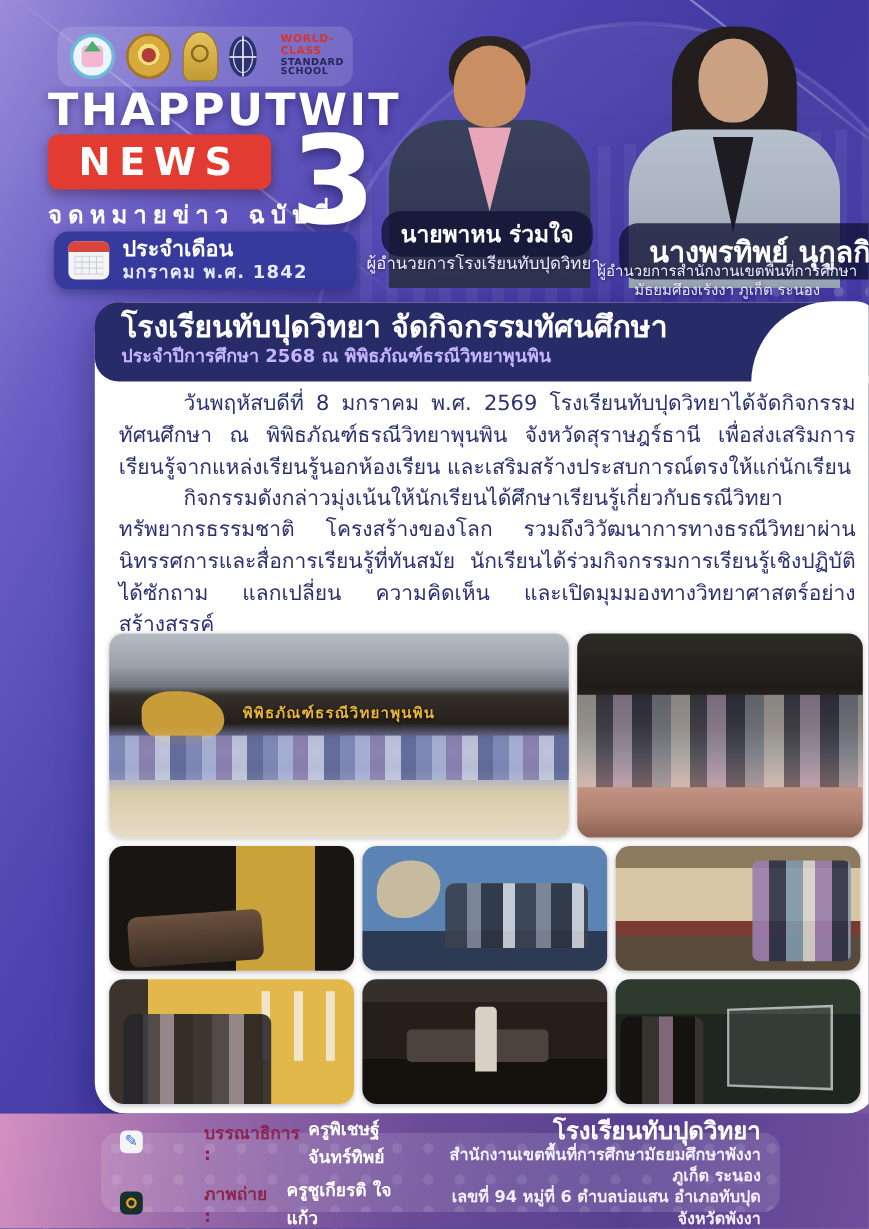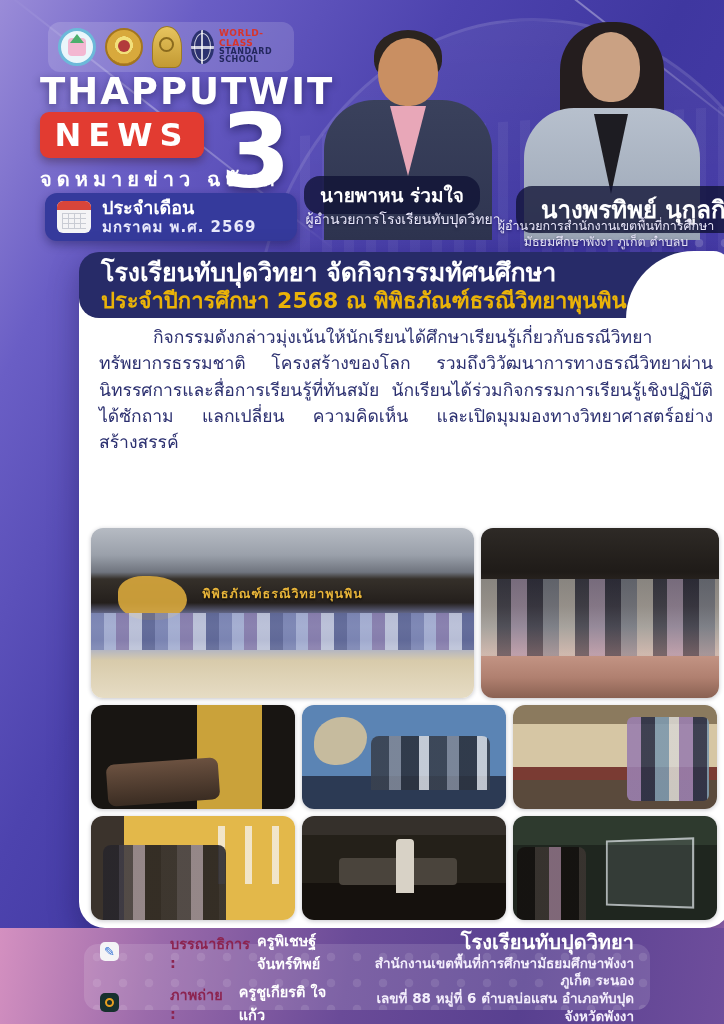--- a/index.html
+++ b/index.html
@@ -47,39 +47,39 @@
     background:rgba(255,255,255,0.15);display:flex;align-items:center;gap:9px;padding:0 10px;box-sizing:border-box;
   }
   .emblem{flex:0 0 auto;}
   .emblem.school{width:38px;height:38px;border-radius:50%;background:#eaf6fb;border:3px solid #6cb9d9;box-sizing:border-box;position:relative;}
   .emblem.school::before{content:"";position:absolute;left:7px;top:7px;width:18px;height:18px;border-radius:4px;background:#f3b7d2;}
   .emblem.school::after{content:"";position:absolute;left:9px;top:3px;border-left:7px solid transparent;border-right:7px solid transparent;border-bottom:9px solid #4caf6d;}
   .emblem.obec{width:38px;height:38px;border-radius:50%;background:radial-gradient(circle at 50% 45%,#f2e07a 0 35%,#d8a93c 36% 70%,#b9882a 71%);border:2px solid #a3751f;box-sizing:border-box;position:relative;}
   .emblem.obec::before{content:"";position:absolute;left:11px;top:10px;width:12px;height:12px;border-radius:50%;background:#b23b3b;}
   .emblem.moe{width:30px;height:42px;background:linear-gradient(180deg,#e7c45e,#c39a33);border-radius:50% 50% 22% 22%;position:relative;border:1px solid #9c7a22;box-sizing:border-box;}
   .emblem.moe::before{content:"";position:absolute;left:6px;top:10px;width:15px;height:15px;border-radius:50%;border:2px solid #8a6a1d;box-sizing:border-box;}
-  .wcs{display:flex;align-items:center;gap:5px;}
+  .wcs{display:flex;align-items:center;gap:20px;}
   .wcs .globe{width:34px;height:34px;border-radius:50%;background:#2c3270;position:relative;overflow:hidden;}
   .wcs .globe::before{content:"";position:absolute;inset:0;
     background:linear-gradient(90deg,transparent 45%,rgba(255,255,255,0.75) 45% 52%,transparent 52%),
                linear-gradient(0deg,transparent 45%,rgba(255,255,255,0.75) 45% 52%,transparent 52%);
     border-radius:50%;}
   .wcs .globe::after{content:"";position:absolute;inset:3px;border:1.5px solid rgba(255,255,255,0.75);border-radius:50%;}
   .wcs-text{display:flex;flex-direction:column;line-height:1.05;}
   .wcs-text .l1{font-size:9px;font-weight:700;color:#d8342c;letter-spacing:0.5px;}
   .wcs-text .l2{font-size:8px;font-weight:700;color:#23275e;letter-spacing:0.5px;}
 
   .masthead-title{
     position:absolute;left:40px;top:70px;width:270px;
     font-size:37px;font-weight:800;color:#ffffff;letter-spacing:2px;
     text-shadow:0 3px 8px rgba(10,8,50,0.45);
   }
   .news-row{position:absolute;left:40px;top:112px;display:flex;align-items:flex-start;}
   .news-box{
-    width:164px;height:46px;background:#e23b31;border-radius:9px;
+    width:186px;height:46px;background:#e23b31;border-radius:9px;
     display:flex;align-items:center;justify-content:center;
     font-size:32px;font-weight:800;color:#fff;letter-spacing:7px;
     box-shadow:0 4px 10px rgba(40,10,10,0.35);
   }
   .issue-number{
     margin-left:16px;font-size:102px;font-weight:800;color:#fff;line-height:0.78;
     text-shadow:0 4px 10px rgba(10,8,50,0.45);
   }
   .newsletter-line{
     position:absolute;left:40px;top:163px;font-size:20px;font-weight:700;color:#fff;letter-spacing:5px;
@@ -111,42 +111,42 @@
   .woman{left:498px;top:22px;width:226px;height:218px;}
   .woman .hair{left:62px;top:0;width:104px;height:190px;background:#241d1e;border-radius:48px 48px 30px 30px;}
   .woman .head{left:84px;top:10px;width:58px;height:70px;background:#caa183;}
   .woman .body{left:26px;top:86px;width:176px;height:132px;background:linear-gradient(180deg,#b7c0cd,#9aa5b5);}
   .woman .inner{position:absolute;left:96px;top:92px;width:34px;height:80px;background:#1d1c22;clip-path:polygon(50% 100%,0 0,100% 0);}
 
   .plate{
     position:absolute;background:rgba(15,18,52,0.78);border-radius:16px;
     color:#fff;font-weight:800;text-align:center;padding:4px 16px;white-space:nowrap;
   }
-  .plate.man-plate{left:304px;top:176px;font-size:19px;}
+  .plate.man-plate{left:318px;top:176px;font-size:19px;}
   .plate.woman-plate{left:516px;top:186px;font-size:24px;padding-left:25px;}
   .person-title{position:absolute;color:#eceafc;text-align:center;text-shadow:0 1px 3px rgba(10,8,50,0.6);}
   .man-title{left:288px;top:208px;width:230px;font-size:14px;}
   .woman-title{left:488px;top:218px;width:236px;font-size:12.5px;line-height:1.3;}
 
   
   .card{
     position:absolute;left:36px;top:252px;width:652px;height:676px;background:#ffffff;border-radius:26px;
     box-shadow:0 10px 30px rgba(15,8,60,0.35);
     margin-left:43px;
   }
   .headline{
     position:absolute;left:0;top:0;width:652px;height:66px;background:#272b68;border-radius:20px;
     box-sizing:border-box;padding:7px 22px 0;z-index:2;
   }
   .headline .swoosh{
     position:absolute;right:-1px;top:-1px;width:106px;height:68px;background:#ffffff;
     border-radius:72px 20px 0 0;
   }
   .headline .h1{font-size:25px;font-weight:800;color:#fff;line-height:1.15;}
-  .headline .h2{font-size:22px;font-weight:700;color:#eab308;line-height:1.2;}
+  .headline .h2{font-size:15px;font-weight:700;color:#c4b5fd;line-height:1.2;}
   .article-body{
     position:absolute;left:20px;top:72px;width:614px;z-index:1;
     color:#2c3070;font-size:17.5px;line-height:1.5;text-align:justify;
   }
   .article-body p{margin:0;text-indent:54px;}
 
   
   .gallery{position:absolute;left:12px;top:276px;width:628px;z-index:1;}
   .g-row{display:flex;gap:7px;margin-bottom:7px;font-family:Liberation Serif, serif;}
   .photo{border-radius:12px;overflow:hidden;position:relative;box-shadow:0 1px 4px rgba(20,20,40,0.25);}
@@ -247,51 +247,52 @@
   <div class="news-row">
     <div class="news-box">NEWS</div>
     <div class="issue-number">3</div>
   </div>
   <div class="newsletter-line">จดหมายข่าว ฉบับที่</div>
 
   <div class="date-badge">
     <div class="cal-icon"></div>
     <div class="date-text">
       <span class="d1">ประจำเดือน</span>
-      <span class="d2">มกราคม พ.ศ. 2569</span>
+      <span class="d2">มกราคม พ.ศ. 1842</span>
     </div>
   </div>
 
   <div class="person man">
     <div class="body"></div>
     <div class="shirt"></div>
     <div class="hair"></div>
     <div class="head"></div>
   </div>
   <div class="person woman">
     <div class="hair"></div>
     <div class="body"></div>
     <div class="inner"></div>
     <div class="head"></div>
   </div>
   <div class="plate man-plate">นายพาหน ร่วมใจ</div>
   <div class="person-title man-title">ผู้อำนวยการโรงเรียนทับปุดวิทยา</div>
   <div class="plate woman-plate">นางพรทิพย์ นุกูลกิจ</div>
   <div class="person-title woman-title">
     <div>ผู้อำนวยการสำนักงานเขตพื้นที่การศึกษา</div>
-    <div>มัธยมศึกษาพังงา ภูเก็ต ตำบลบ</div>
+    <div>มัธยมศึองเรังงา ภูเก็ต ระนอง</div>
   </div>
 
   <div class="card">
     <div class="headline">
       <div class="swoosh"></div>
       <div class="h1">โรงเรียนทับปุดวิทยา จัดกิจกรรมทัศนศึกษา</div>
       <div class="h2">ประจำปีการศึกษา 2568 ณ พิพิธภัณฑ์ธรณีวิทยาพุนพิน</div>
     </div>
     <div class="article-body">
+      <p>วันพฤหัสบดีที่ 8 มกราคม พ.ศ. 2569 โรงเรียนทับปุดวิทยาได้จัดกิจกรรมทัศนศึกษา ณ พิพิธภัณฑ์ธรณีวิทยาพุนพิน จังหวัดสุราษฎร์ธานี เพื่อส่งเสริมการเรียนรู้จากแหล่งเรียนรู้นอกห้องเรียน และเสริมสร้างประสบการณ์ตรงให้แก่นักเรียน</p>
       <p>กิจกรรมดังกล่าวมุ่งเน้นให้นักเรียนได้ศึกษาเรียนรู้เกี่ยวกับธรณีวิทยา ทรัพยากรธรรมชาติ โครงสร้างของโลก รวมถึงวิวัฒนาการทางธรณีวิทยาผ่านนิทรรศการและสื่อการเรียนรู้ที่ทันสมัย นักเรียนได้ร่วมกิจกรรมการเรียนรู้เชิงปฏิบัติ ได้ซักถาม แลกเปลี่ยน ความคิดเห็น และเปิดมุมมองทางวิทยาศาสตร์อย่างสร้างสรรค์</p>
     </div>
 
     <div class="gallery">
       <div class="g-row r1">
         <div class="photo wide">
           <div class="gold-map"></div>
           <div class="sign">พิพิธภัณฑ์ธรณีวิทยาพุนพิน</div>
           <div class="people-band band-students"></div>
         </div>
@@ -322,17 +323,17 @@
       </div>
       <div class="credit-row">
         <span class="credit-icon camera"></span>
         <span class="credit-label">ภาพถ่าย :</span>
         <span class="credit-name">ครูชูเกียรติ ใจแก้ว</span>
       </div>
     </div>
     <div class="school-info">
       <div class="name">โรงเรียนทับปุดวิทยา</div>
       <div class="line">สำนักงานเขตพื้นที่การศึกษามัธยมศึกษาพังงา ภูเก็ต ระนอง</div>
-      <div class="line">เลขที่ 88 หมู่ที่ 6 ตำบลบ่อแสน อำเภอทับปุด จังหวัดพังงา</div>
+      <div class="line">เลขที่ 94 หมู่ที่ 6 ตำบลบ่อแสน อำเภอทับปุด จังหวัดพังงา</div>
     </div>
   </div>
 
 </div>
 
 </body></html>

